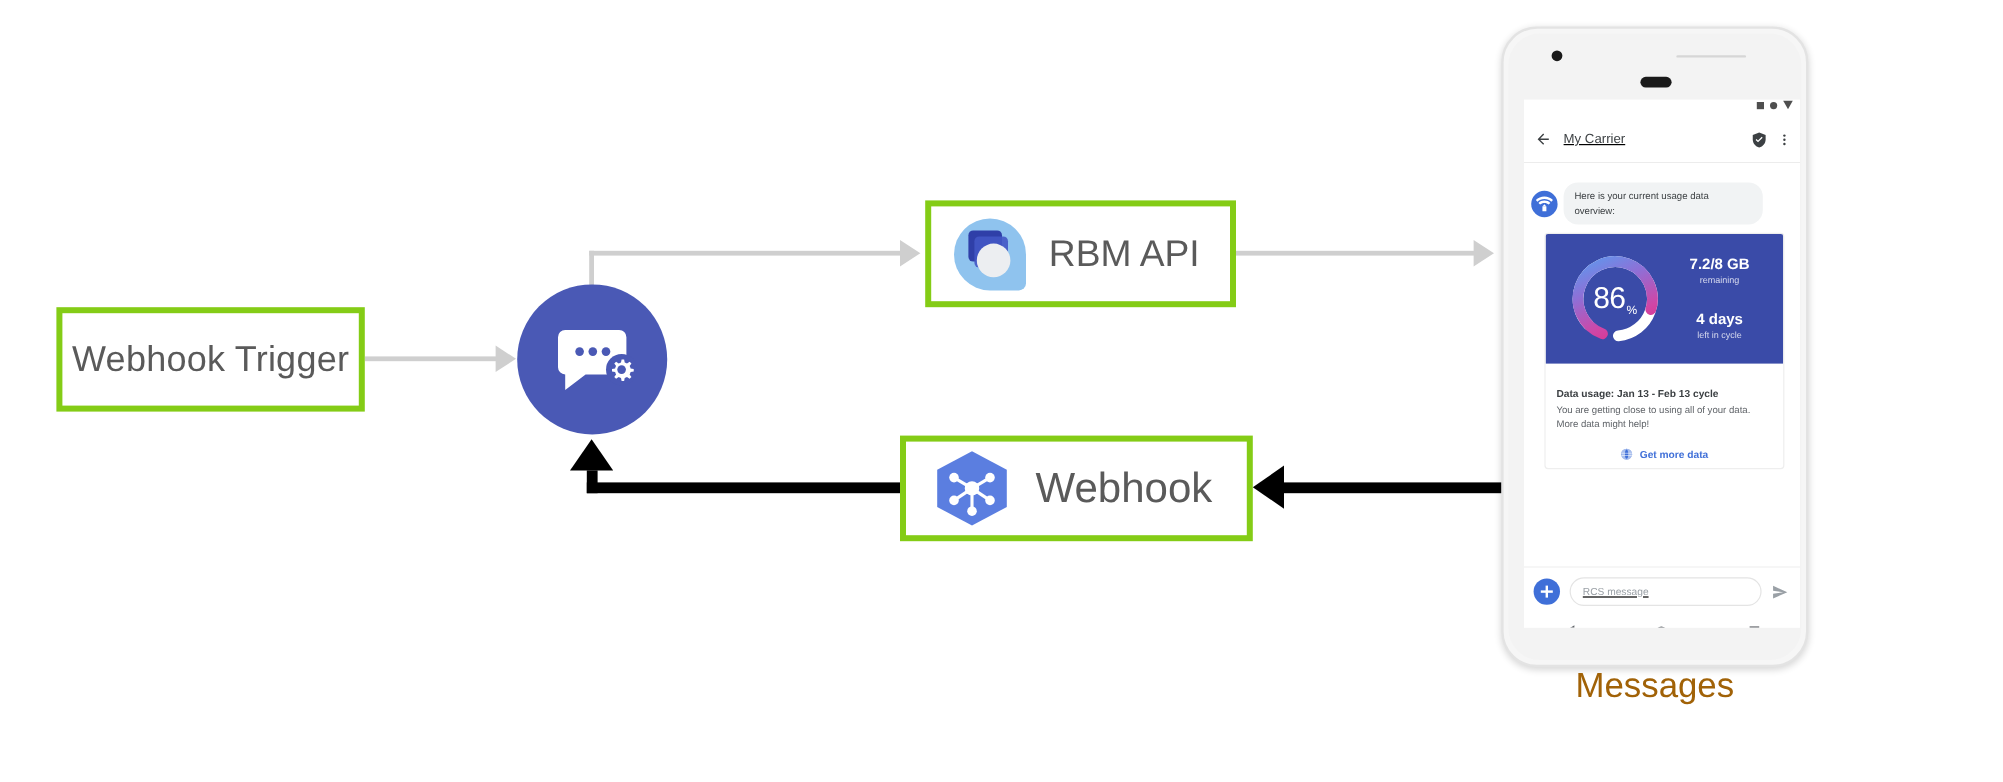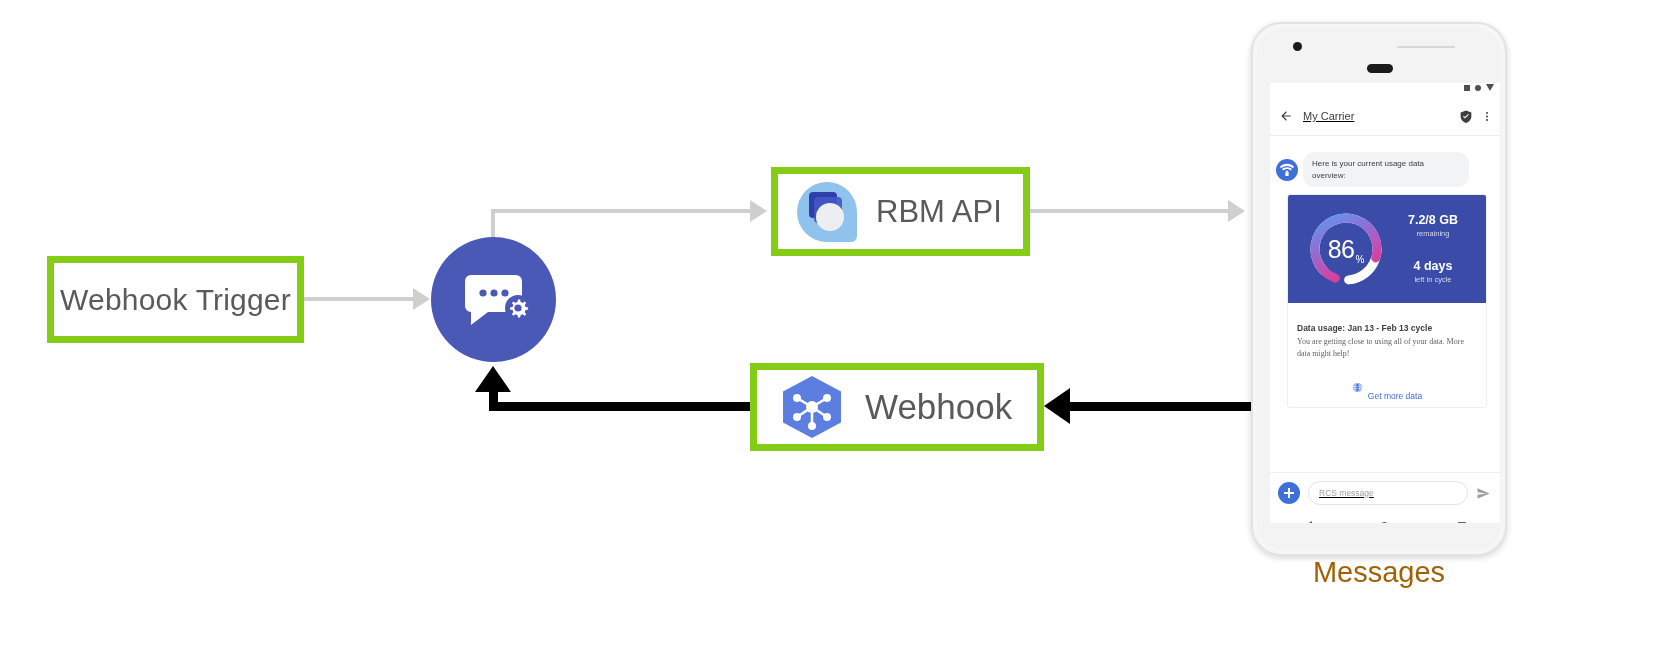--- a/index.html
+++ b/index.html
@@ -15,21 +15,21 @@
     position: relative;
     width: 1669px;
     height: 652px;
     background: #ffffff;
     overflow: hidden;
   }
 
   
   .node-box {
     position: absolute;
-    border: 7px solid #84cc16;
+    border: 5px solid #84cc16;
     background: #ffffff;
     box-sizing: border-box;
     display: flex;
     align-items: center;
   }
   .node-label {
     color: #5a5a5a;
     font-weight: 300;
     white-space: nowrap;
   }
@@ -303,34 +303,32 @@
   #card-title {
     font-size: 8.5px;
     font-weight: bold;
     color: #3c4043;
     margin-bottom: 3px;
   }
   #card-desc {
     font-size: 8px;
     color: #5f6368;
     line-height: 1.45;
-    font-family: Liberation Serif, serif;
   }
   #card-action {
     display: flex;
     align-items: center;
     justify-content: center;
     gap: 5px;
     padding: 8px 0 6px 0;
   }
   #card-action-label {
     font-size: 8.5px;
     color: #3f6fd8;
-    font-weight: normal;
-    margin-top: 18px;
+    font-weight: bold;
   }
   #composer {
     position: absolute;
     left: 0; top: 389px;
     width: 230px; height: 40px;
     display: flex;
     align-items: center;
     background: #ffffff;
     border-top: 1px solid #f0f0f0;
     text-decoration: underline;

